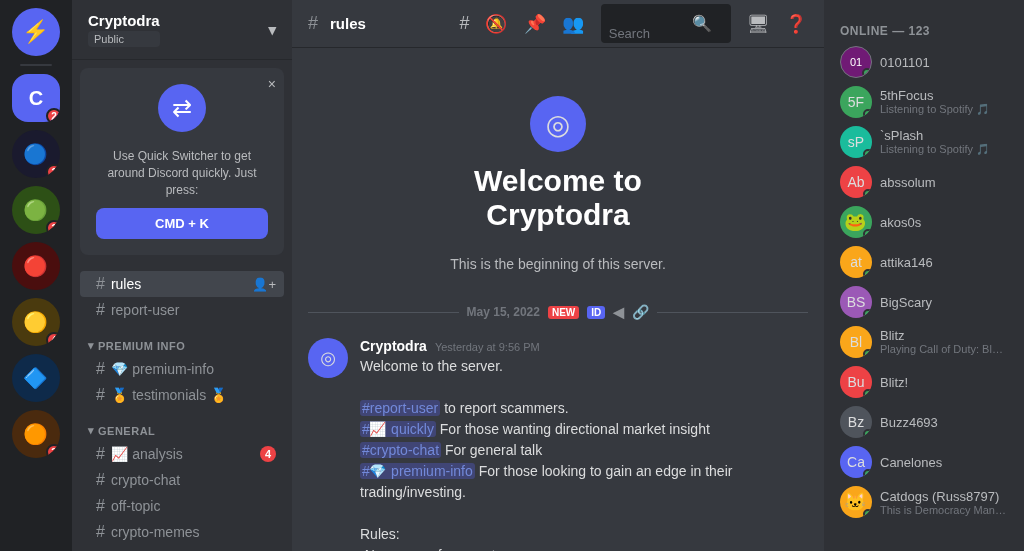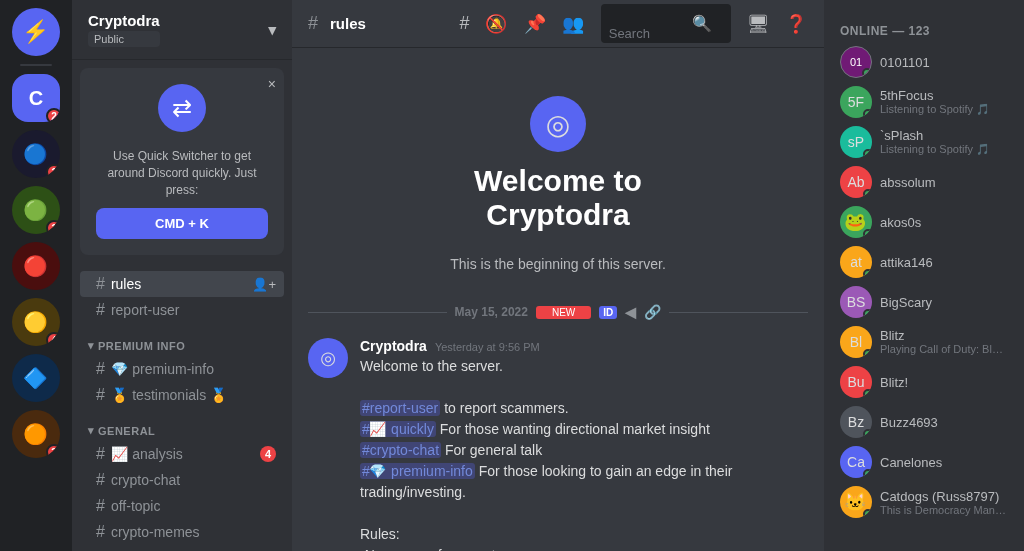--- a/index.html
+++ b/index.html
@@ -282,22 +282,22 @@
     .date-divider::before, .date-divider::after {
       content: '';
       flex: 1;
       height: 1px;
       background: #4f545c;
     }
     .new-badge {
       background: #ed4245;
       color: white;
       font-size: 10px;
-      font-weight: normal;
-      padding: 1px 16px;
+      font-weight: bold;
+      padding: 1px 4px;
       border-radius: 3px;
     }
     .id-badge {
       background: #5865f2;
       color: white;
       font-size: 10px;
       font-weight: bold;
       padding: 1px 4px;
       border-radius: 3px;
     }

